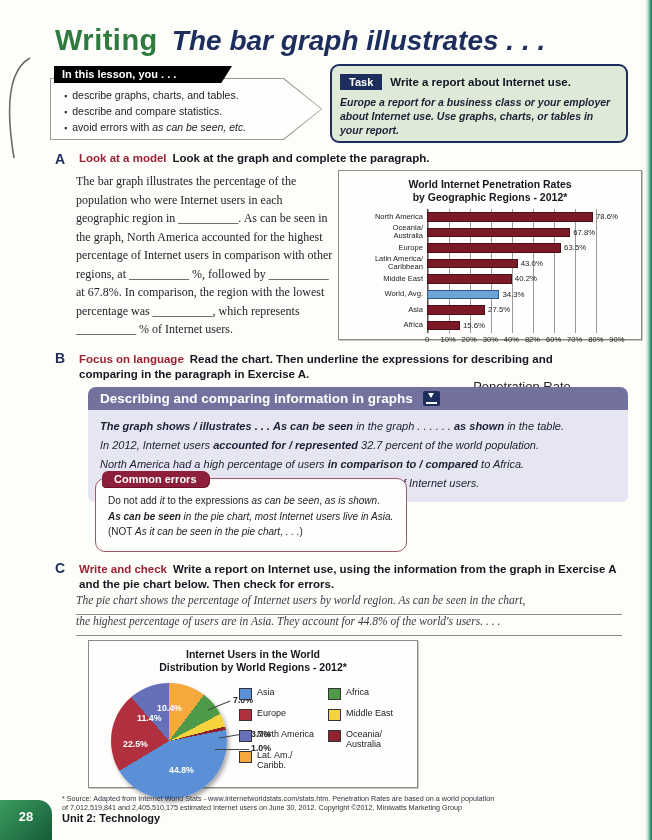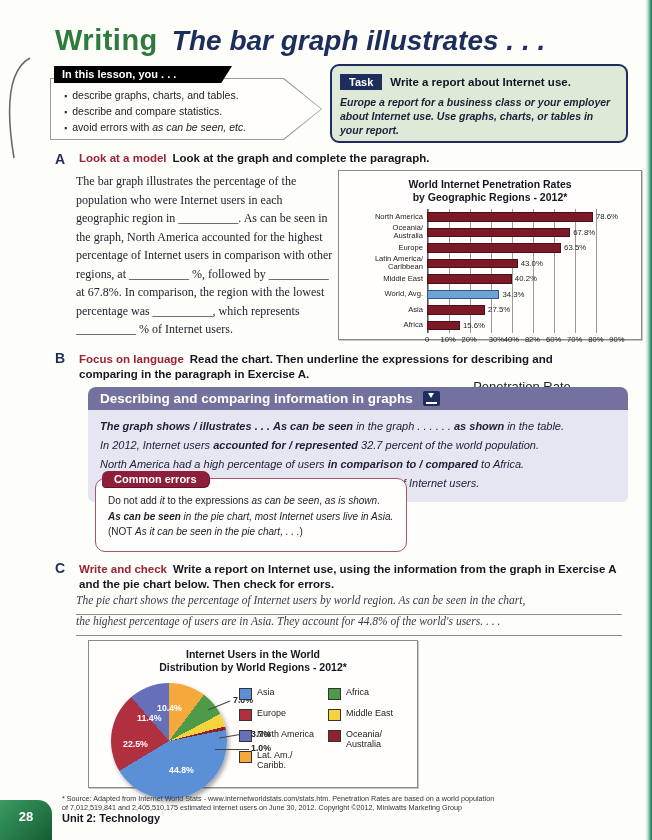--- a/index.html
+++ b/index.html
@@ -200,21 +200,21 @@
           <div class="bar-track">
             <div class="bar" style="width: 32.9333px; left: 0px; background: rgb(123, 26, 38);"></div>
             <span class="bar-val" style="left: 35.9333px;">15.6%</span>
           </div>
         </div>
       </div>
     <div class="x-axis" id="bar-xaxis">
         <span style="left: 0px;">0</span>
         <span style="left: 21.1px;">10%</span>
         <span style="left: 42.2px;">20%</span>
-        <span style="left: 63.3px; padding-left: 12px;">30%</span>
+        <span style="left: 63.3px;">30%</span>
         <span style="left: 84.4px;">40%</span>
         <span style="left: 105.5px;">82%</span>
         <span style="left: 126.6px;">60%</span>
         <span style="left: 147.7px;">70%</span>
         <span style="left: 168.8px;">80%</span>
         <span style="left: 189.9px;">90%</span>
       </div>
     <div class="x-label">Penetration Rate</div>
   </div>
 

